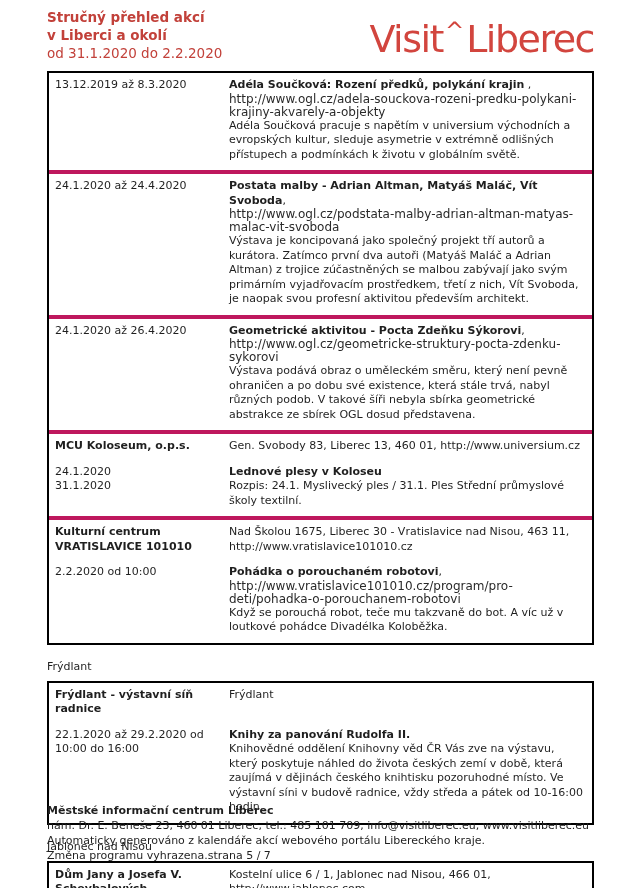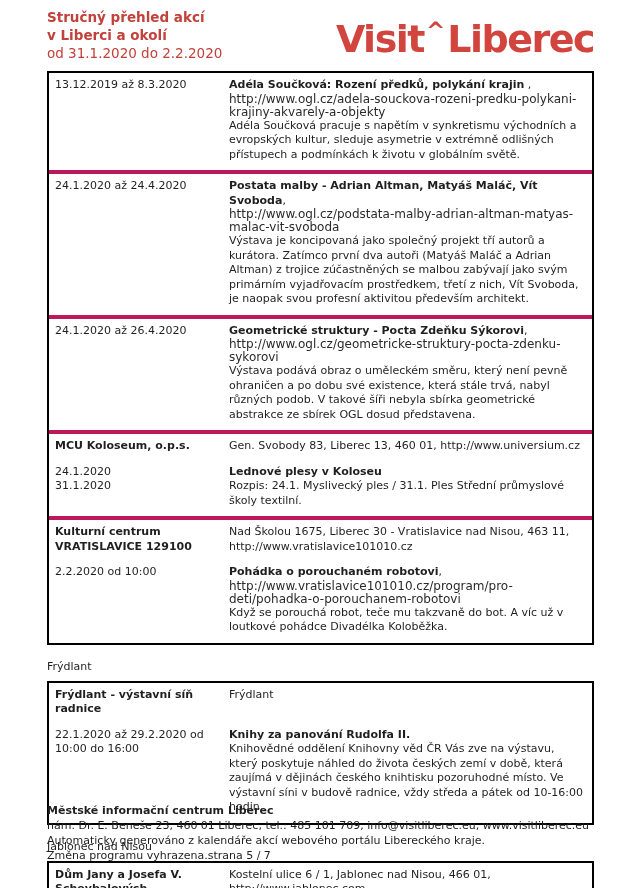--- a/index.html
+++ b/index.html
@@ -11,21 +11,21 @@
     position: relative;
     overflow: hidden;
   }
   .page { position: absolute; inset: 0; padding: 8px 34px 0 30px; margin-left: 17px; }
 
   
   .header { display: flex; justify-content: space-between; align-items: flex-start; margin-bottom: 9px; }
   .doc-title { font-size: 13.5px; line-height: 18px; color: #c2413a; }
   .doc-title .t-bold { font-weight: bold; }
   .logo {
-    font-size: 38px; font-weight: bold; color: #d2453e;
+    font-size: 38px; font-weight: normal; color: #d2453e;
     letter-spacing: -1.5px; line-height: 1; margin-top: 12px; white-space: nowrap;
   }
   .logo .caret { font-size: 23px; position: relative; top: -13px; margin: 0 2px; letter-spacing: 0; }
 
   
   .section-label { font-size: 11px; line-height: 14px; margin: 15px 0 7px 0; color: #1f1f1f; }
 
   
   .event-table { border: 2px solid #000; }
   .block { padding: 5px 8px 8px 6px; }
@@ -61,21 +61,21 @@
   <div id="events-area">
       <div class="event-table">
         <div class="block">
           <div class="row">
             <div class="cell-left">
               <div>13.12.2019 až 8.3.2020</div>
             </div>
             <div class="cell-right">
               <p class="line-title"><span class="b">Adéla Součková: Rození předků, polykání krajin</span><span> ,</span></p>
               <p class="line-url">http://www.ogl.cz/adela-souckova-rozeni-predku-polykani-krajiny-akvarely-a-objekty</p>
-              <p class="line-text">Adéla Součková pracuje s napětím v synkretismu východních a evropských kultur, sleduje asymetrie v extrémně odlišných přístupech a podmínkách k životu v globálním světě.</p>
+              <p class="line-text">Adéla Součková pracuje s napětím v universium východních a evropských kultur, sleduje asymetrie v extrémně odlišných přístupech a podmínkách k životu v globálním světě.</p>
             </div>
           </div>
         </div>
         <div class="block">
           <div class="row">
             <div class="cell-left">
               <div>24.1.2020 až 24.4.2020</div>
             </div>
             <div class="cell-right">
               <p class="line-title"><span class="b">Postata malby - Adrian Altman, Matyáš Maláč, Vít Svoboda</span><span>,</span></p>
@@ -83,21 +83,21 @@
               <p class="line-text">Výstava je koncipovaná jako společný projekt tří autorů a kurátora. Zatímco první dva autoři (Matyáš Maláč a Adrian Altman) z trojice zúčastněných se malbou zabývají jako svým primárním vyjadřovacím prostředkem, třetí z nich, Vít Svoboda, je naopak svou profesní aktivitou především architekt.</p>
             </div>
           </div>
         </div>
         <div class="block">
           <div class="row">
             <div class="cell-left">
               <div>24.1.2020 až 26.4.2020</div>
             </div>
             <div class="cell-right">
-              <p class="line-title"><span class="b">Geometrické struktury - Pocta Zdeňku Sýkorovi</span><span>,</span></p>
+              <p class="line-title"><span class="b">Geometrické aktivitou - Pocta Zdeňku Sýkorovi</span><span>,</span></p>
               <p class="line-url">http://www.ogl.cz/geometricke-struktury-pocta-zdenku-sykorovi</p>
               <p class="line-text">Výstava podává obraz o uměleckém směru, který není pevně ohraničen a po dobu své existence, která stále trvá, nabyl různých podob. V takové šíři nebyla sbírka geometrické abstrakce ze sbírek OGL dosud představena.</p>
             </div>
           </div>
         </div>
         <div class="block">
           <div class="row">
             <div class="cell-left venue">
               <div>MCU Koloseum, o.p.s.</div>
             </div>
@@ -112,21 +112,21 @@
             </div>
             <div class="cell-right">
               <p class="line-title"><span class="b">Lednové plesy v Koloseu</span></p>
               <p class="line-text">Rozpis: 24.1. Myslivecký ples / 31.1. Ples Střední průmyslové školy textilní.</p>
             </div>
           </div>
         </div>
         <div class="block">
           <div class="row">
             <div class="cell-left venue">
-              <div>Kulturní centrum VRATISLAVICE 129100</div>
+              <div>Kulturní centrum VRATISLAVICE 101010</div>
             </div>
             <div class="cell-right">
               <p class="line-text">Nad Školou 1675, Liberec 30 - Vratislavice nad Nisou, 463 11, http://www.vratislavice101010.cz</p>
             </div>
           </div>
           <div class="row">
             <div class="cell-left">
               <div>2.2.2020 od 10:00</div>
             </div>
             <div class="cell-right">

